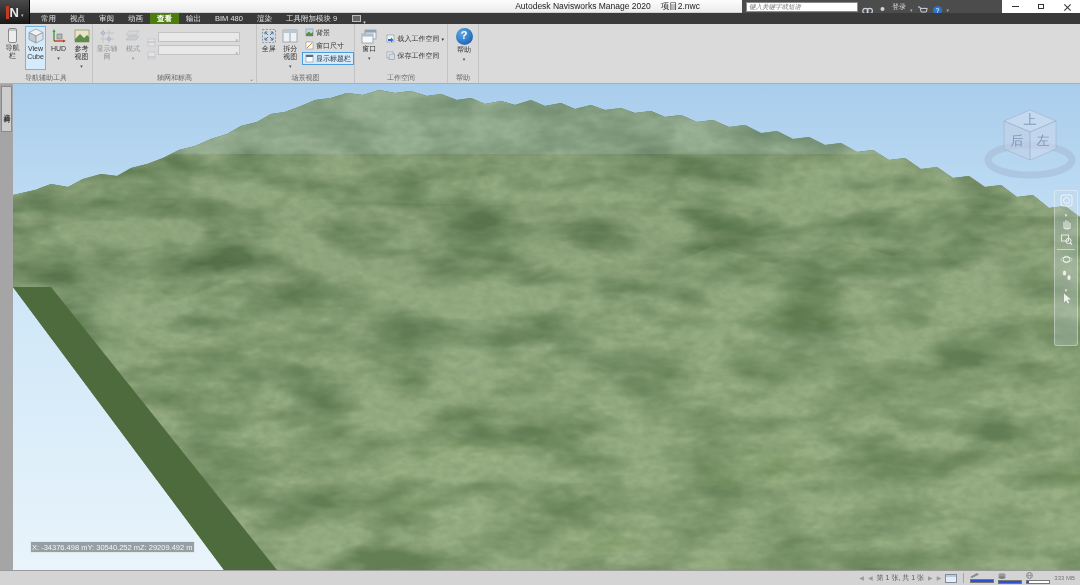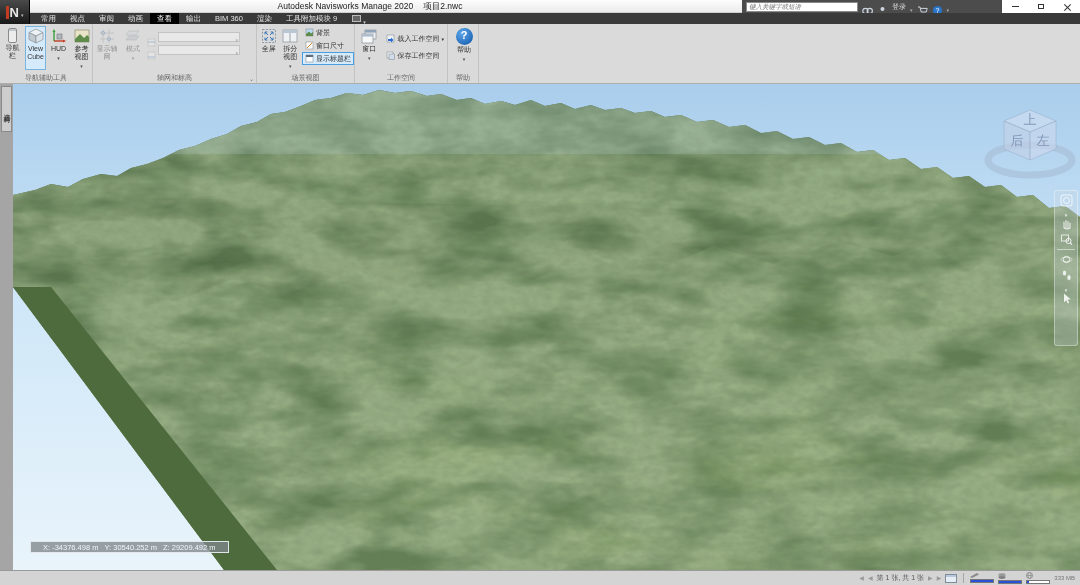--- a/index.html
+++ b/index.html
@@ -13,21 +13,21 @@
   .applogo{position:absolute;top:0;left:0;width:30px;height:24px;z-index:9;
     background:linear-gradient(#4a4a4a,#181818);display:flex;align-items:center;
     justify-content:center;gap:2px;border-right:1px solid #000;}
   .applogo .nglyph{color:#e8e8e8;font-weight:bold;font-size:13px;line-height:13px;
     border-left:3px solid #c23b22;padding-left:1px;}
   .caret{display:inline-block;}
   .caret::after{content:"▾";font-size:5px;color:inherit;}
   .applogo .caret{color:#bbb;}
   .title-text{position:absolute;left:40px;width:660px;top:0;height:13px;
     text-align:center;font-size:8.5px;line-height:13px;color:#222;
-    display:flex;justify-content:center;gap:10px;}
+    display:flex;justify-content:flex-end;gap:10px;}
   .infocenter{position:absolute;top:0;left:742px;width:262px;height:13px;
     background:#4c4c4c;display:flex;align-items:center;gap:4px;padding:0 4px;}
   .search-input{width:112px;height:10px;font-size:6.5px;font-style:italic;
     border:1px solid #8a8a8a;background:#fff;color:#666;padding:0 2px;
     font-family:"Liberation Sans",sans-serif;}
   .ic-icon{width:11px;height:10px;display:inline-block;}
   .signin{color:#ddd;font-size:7px;}
   .ic-caret{color:#aaa;}
   .winbtns{position:absolute;top:0;right:0;height:13px;display:flex;background:#fff;}
   .winbtn{width:26px;height:13px;display:flex;align-items:center;justify-content:center;}
@@ -36,21 +36,21 @@
   .glyph-close{position:relative;width:7px;height:7px;}
   .glyph-close::before,.glyph-close::after{content:"";position:absolute;left:3px;top:0;
     width:1px;height:9px;background:#333;}
   .glyph-close::before{transform:rotate(45deg);}
   .glyph-close::after{transform:rotate(-45deg);}
 
   
   .tabbar{position:absolute;top:13px;left:0;right:0;height:11px;background:#3a3a3a;
     display:flex;align-items:stretch;padding-left:34px;text-align:center;}
   .tab{color:#e3e3e3;font-size:7.5px;line-height:11px;padding:0 7px;white-space:nowrap;}
-  .tab.active{background:#000000;color:#fff;}
+  .tab.active{background:#4d7c0f;color:#fff;font-weight:bold;}
   .ribbon-toggle{display:flex;align-items:center;gap:2px;margin-left:8px;color:#cfcfcf;}
   .mini-screen{width:9px;height:7px;border:1px solid #bbb;background:#666;}
 
   
   .ribbon{position:absolute;top:24px;left:0;right:0;height:60px;background:#dadada;
     border-bottom:1px solid #aeaeae;}
   .rgroup{position:absolute;top:0;height:59px;border-right:1px solid #c3c3c3;}
   .rgroup-label{position:absolute;left:0;right:0;bottom:0;height:10px;text-align:center;
     font-size:7px;line-height:10px;color:#666;}
   .launcher{position:absolute;right:2px;bottom:1px;font-size:6px;color:#777;}
@@ -96,24 +96,24 @@
   
   .navbar{position:absolute;top:106px;right:2px;width:24px;height:156px;
     background:rgba(205,215,228,.28);border:1px solid rgba(255,255,255,.35);
     border-radius:3px;display:flex;flex-direction:column;align-items:center;
     padding-top:3px;gap:3px;}
   .nav-ic{width:14px;height:13px;display:flex;align-items:center;justify-content:center;}
   .nav-sep{width:18px;height:1px;background:rgba(255,255,255,.5);}
   .nav-caret{color:rgba(255,255,255,.8);height:4px;line-height:3px;}
 
   
-  .coords{position:absolute;left:17px;top:457px;height:12px;display:flex;gap:6px;
+  .coords{position:absolute;left:17px;top:457px;height:12px;display:flex;
     align-items:center;background:rgba(125,135,140,.78);
     border:1px solid rgba(235,240,244,.9);color:#f2f6f8;font-size:7.5px;
-    padding:0 12px;white-space:nowrap;}
+    padding:0 1px;white-space:nowrap;}
 
   
   .watermark{position:absolute;right:18px;bottom:12px;display:flex;align-items:center;
     gap:9px;}
   .wm-text{color:#fff;font-size:30px;letter-spacing:1px;}
 
   
   .statusbar{position:absolute;left:0;right:0;bottom:0;height:15px;background:#d4d4d4;
     border-top:1px solid #9a9a9a;display:flex;align-items:center;font-size:7.5px;color:#333;}
   .ready{margin-left:8px;margin-top:28px;}
@@ -189,21 +189,21 @@
     <span class="caret"></span>
   </div>
 
   <div class="tabbar">
     <div class="tab">常用</div>
     <div class="tab">视点</div>
     <div class="tab">审阅</div>
     <div class="tab">动画</div>
     <div class="tab active">查看</div>
     <div class="tab">输出</div>
-    <div class="tab">BIM 360</div>
+    <div class="tab">BIM 480</div>
     <div class="tab">渲染</div>
     <div class="tab">工具附加模块 9</div>
     <div class="ribbon-toggle">
       <span class="mini-screen"></span>
       <span class="caret"></span>
     </div>
   </div>
 
   <div class="ribbon">
 

